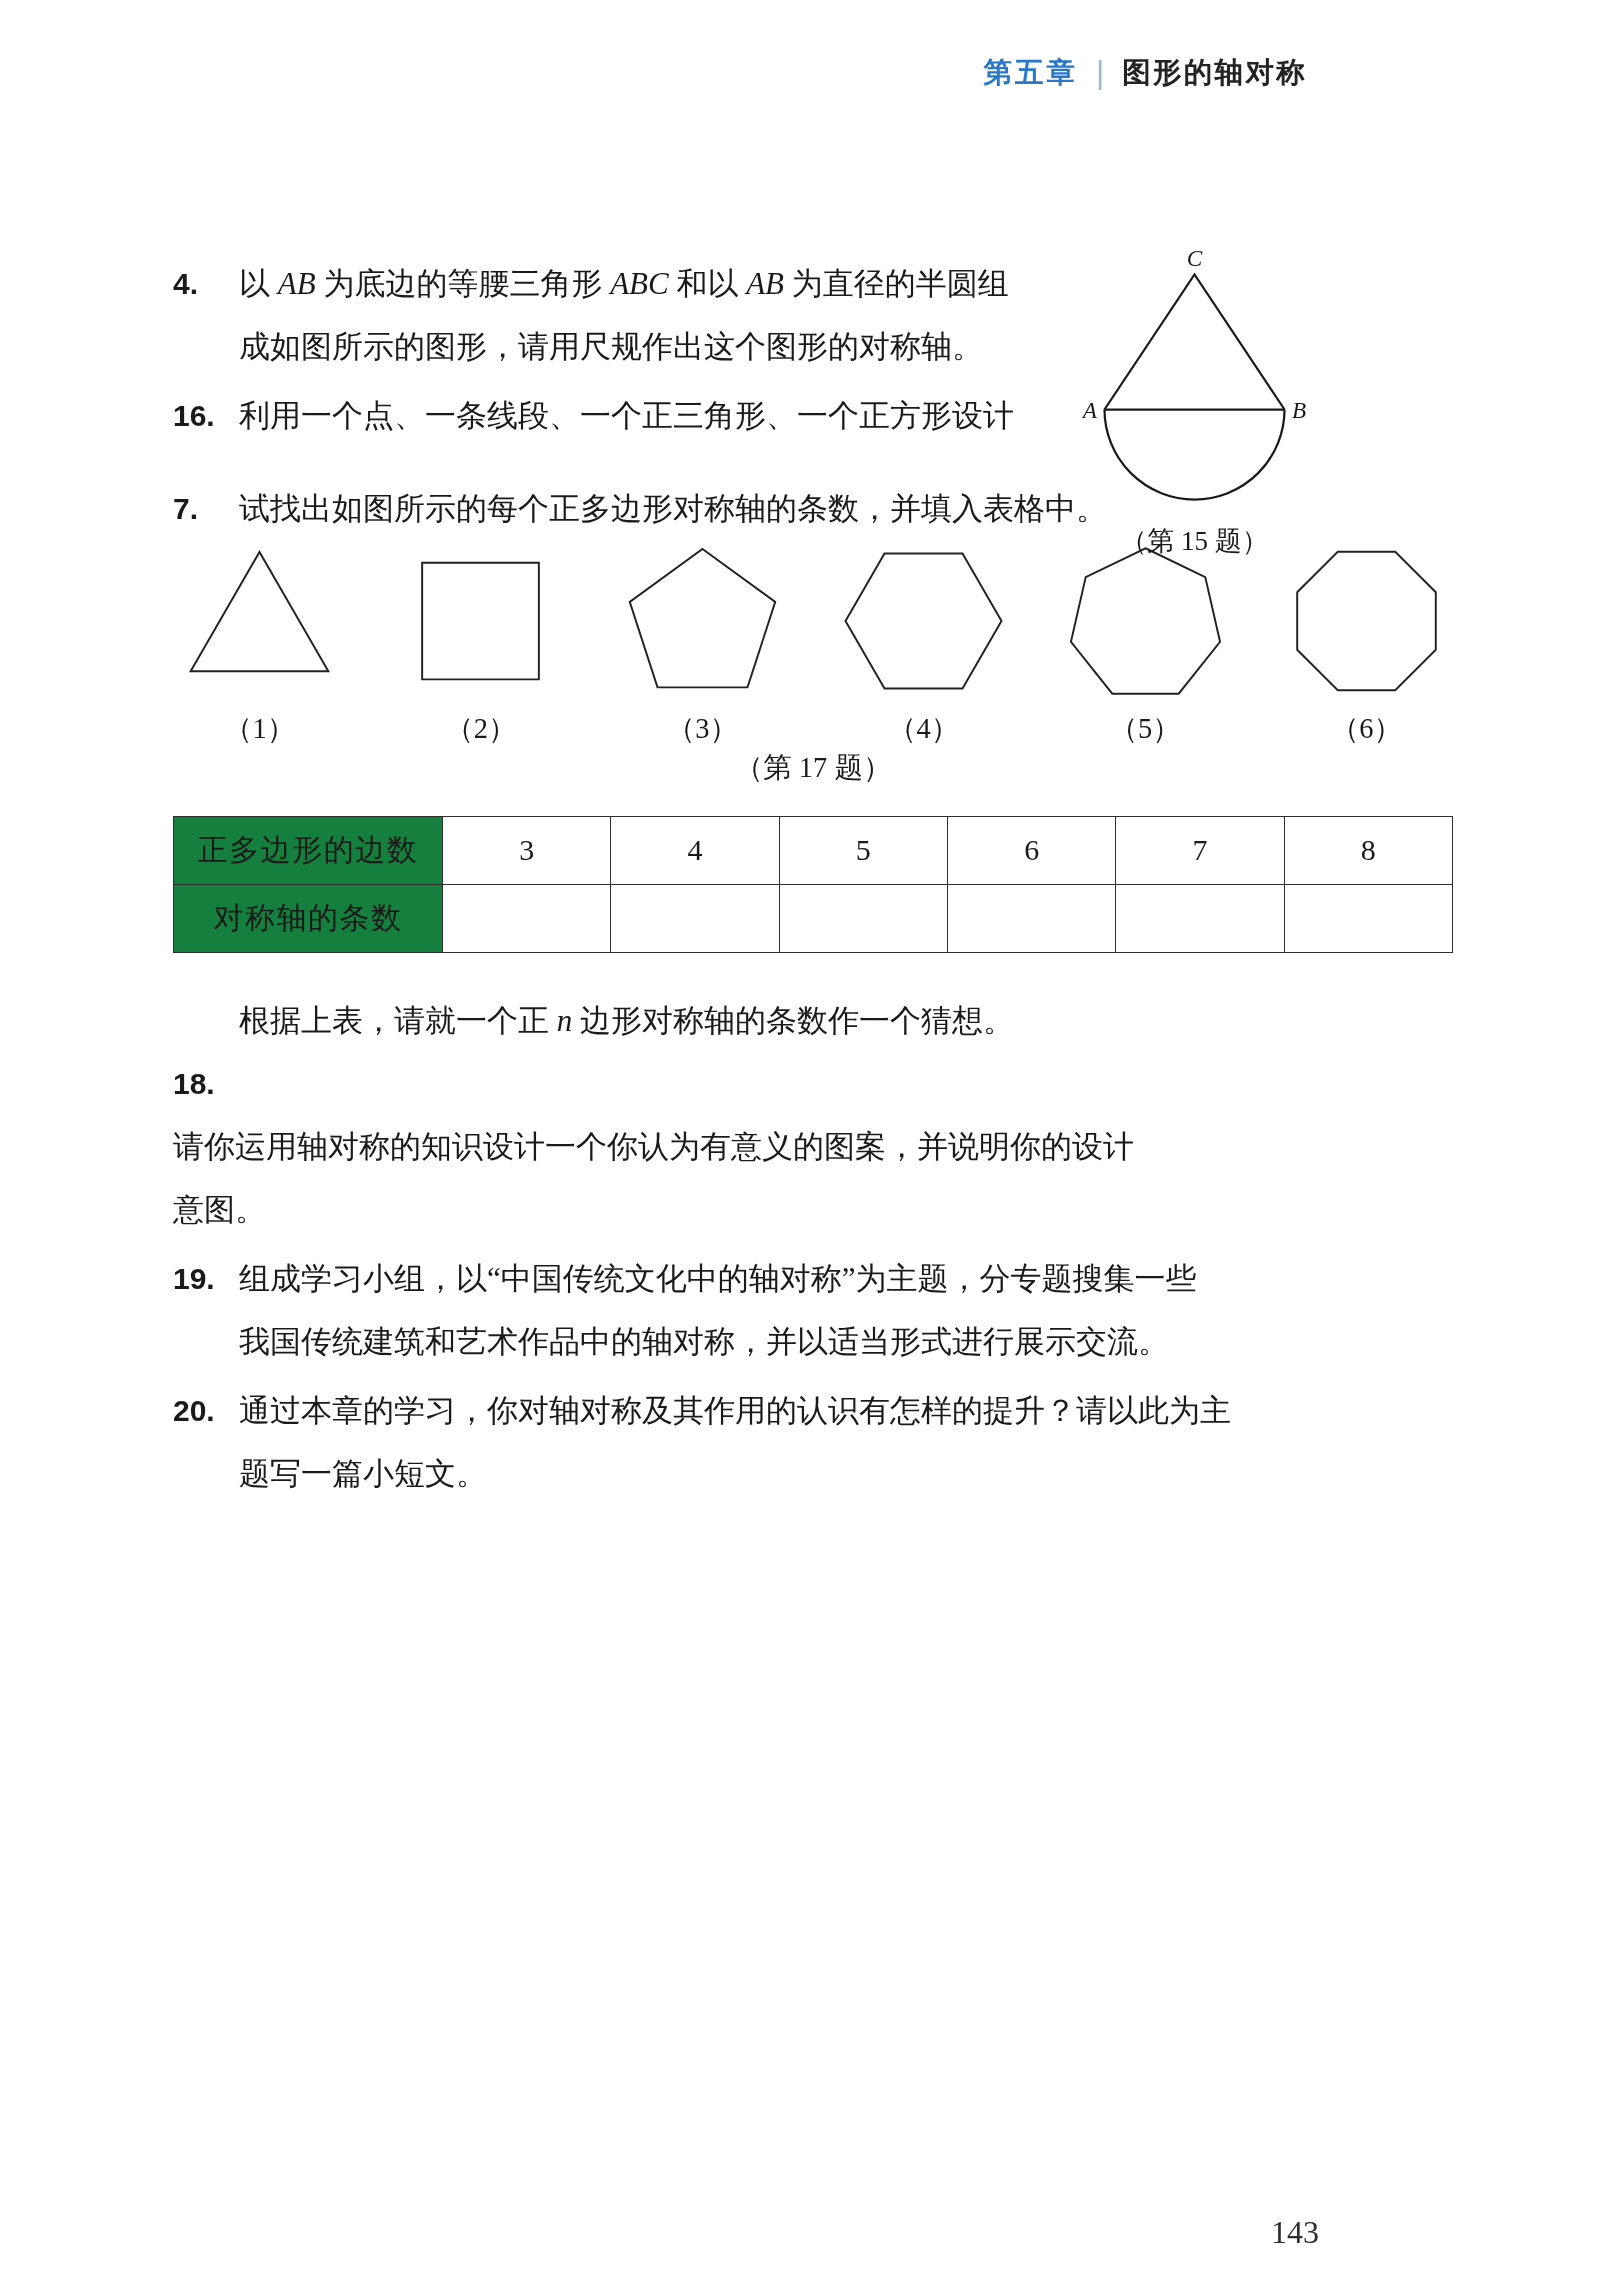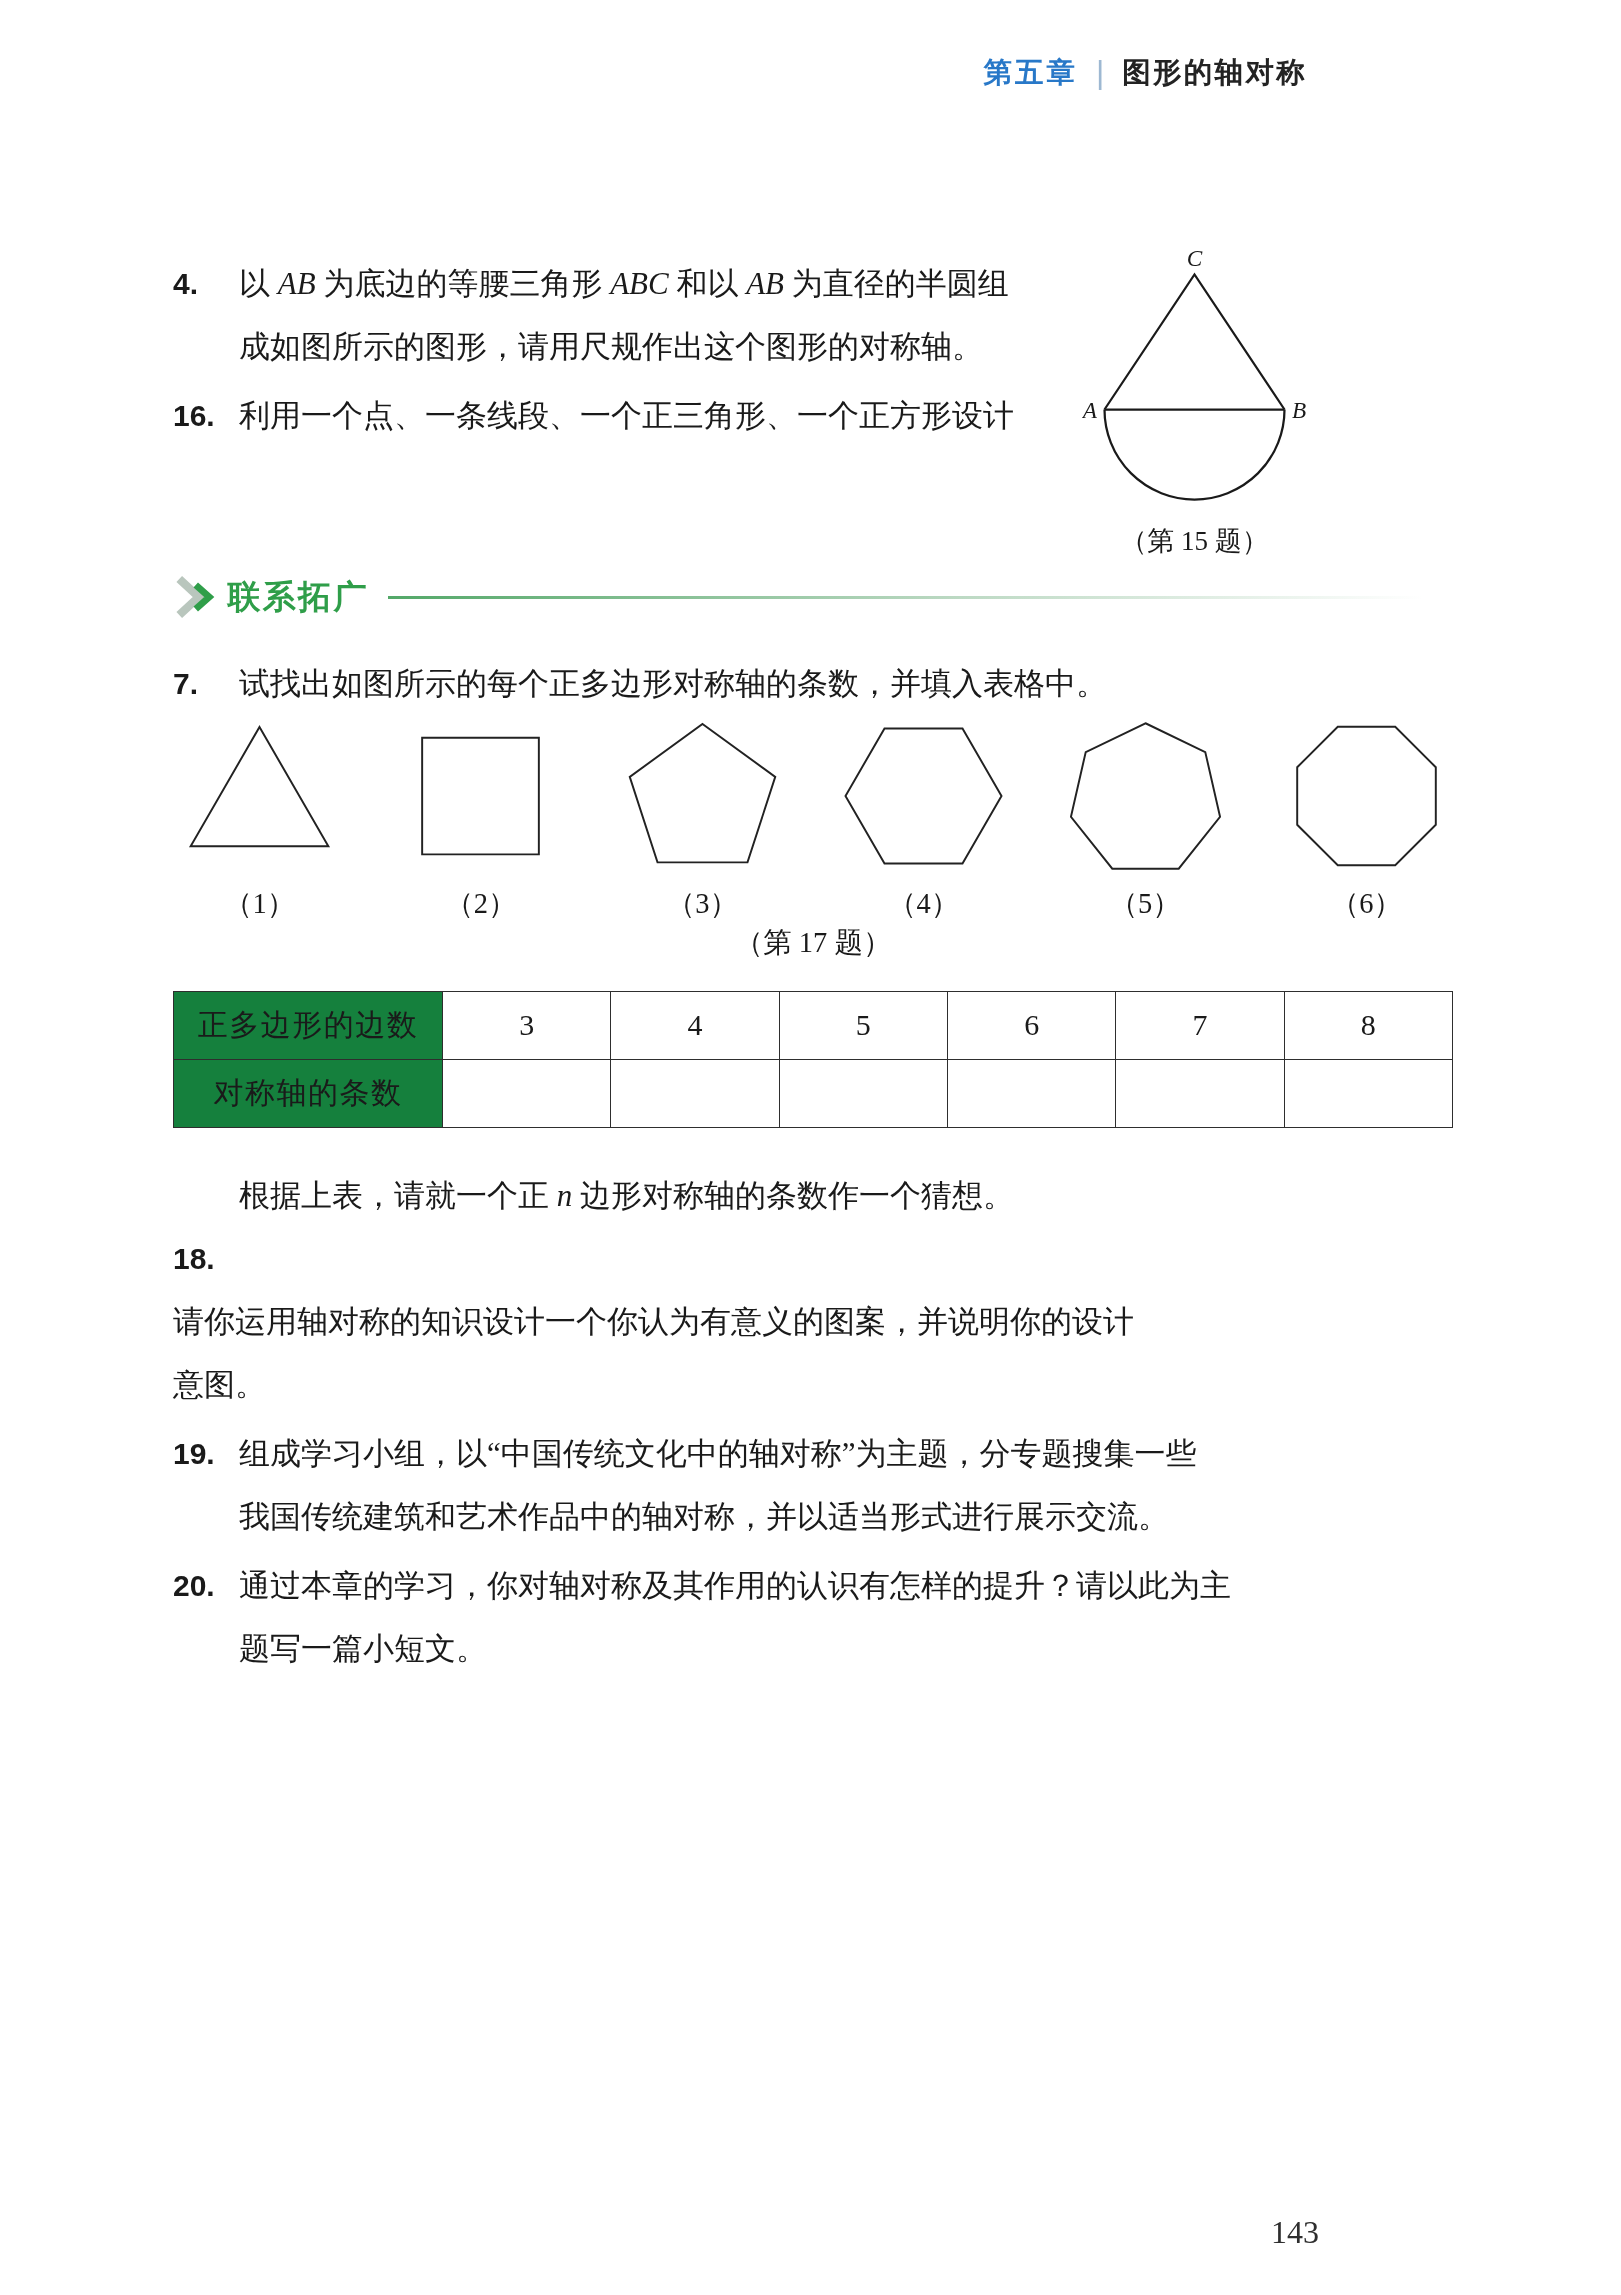--- a/index.html
+++ b/index.html
@@ -114,28 +114,20 @@
       </div>
     </div>
 
     <div class="problem">
       <span class="pnum">16.</span>
       <div class="ptext">
         <div class="pline"><span>利用一个点、一条线段、一个正三角形、一个正方形设计</span></div>
       </div>
     </div>
 
-    <div class="section-head">
-      <svg width="47" height="48" viewBox="0 0 62 64">
-        <path d="M8 8 L34 32 L8 56" fill="none" stroke="#b9c6bd" stroke-width="11"></path>
-        <path d="M30 16 L48 32 L30 48" fill="none" stroke="#2f9e49" stroke-width="9"></path>
-      </svg>
-      <span class="section-title">联系拓广</span>
-      <div class="section-line"></div>
-    </div>
 
     <div class="problem p17wrap">
       <span class="pnum">7.</span>
       <div class="ptext">
         <div class="pline">试找出如图所示的每个正多边形对称轴的条数，并填入表格中。</div>
       </div>
     </div>
 
     <div class="polys">
       <div class="poly-item">

